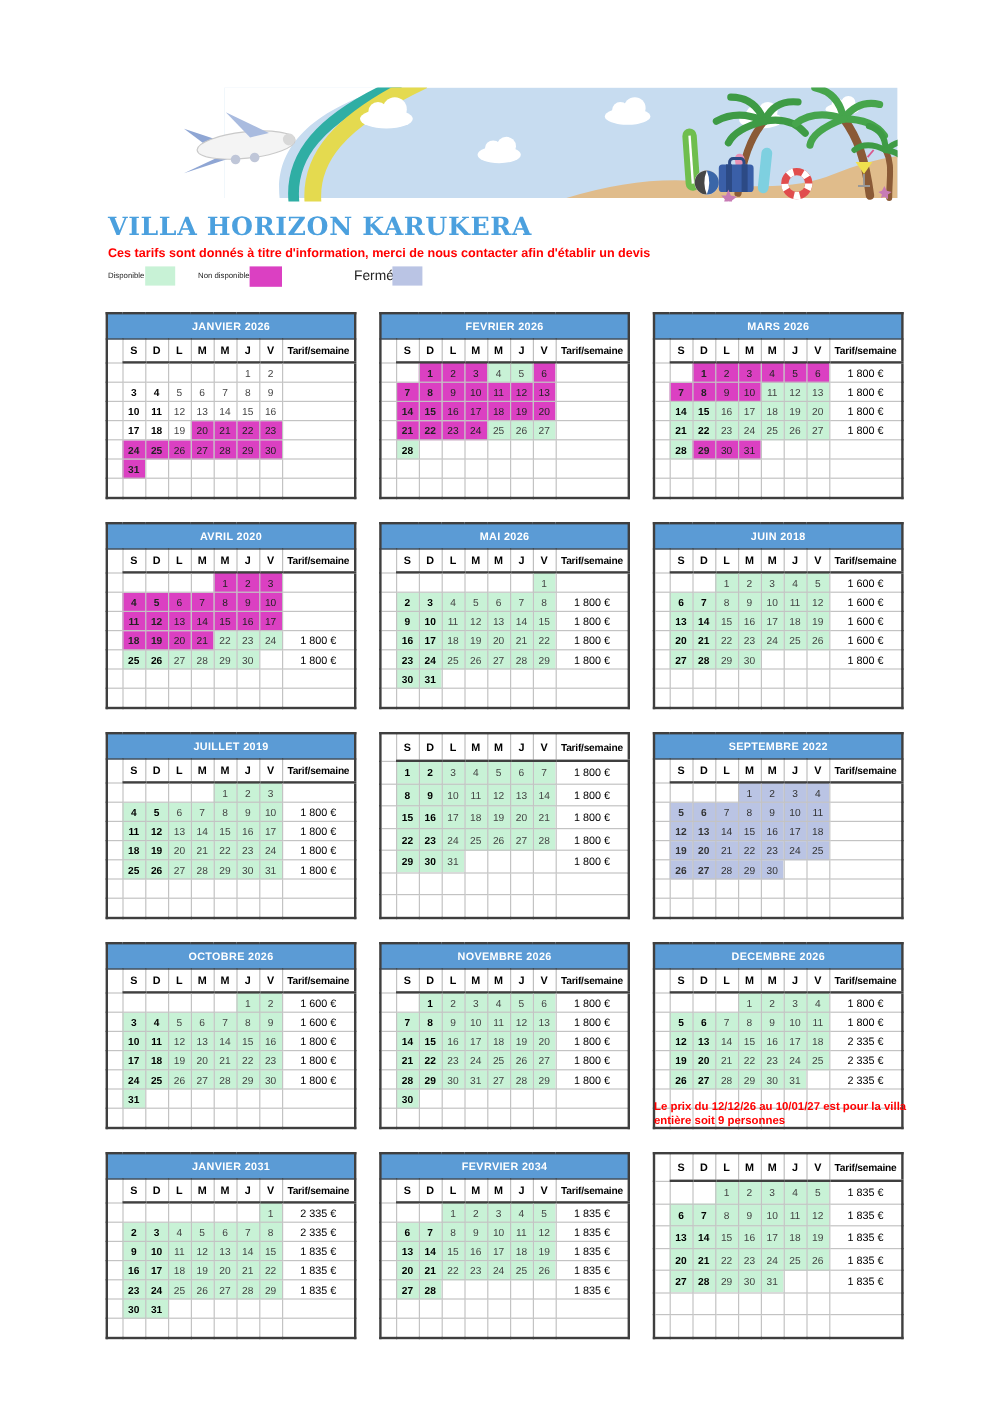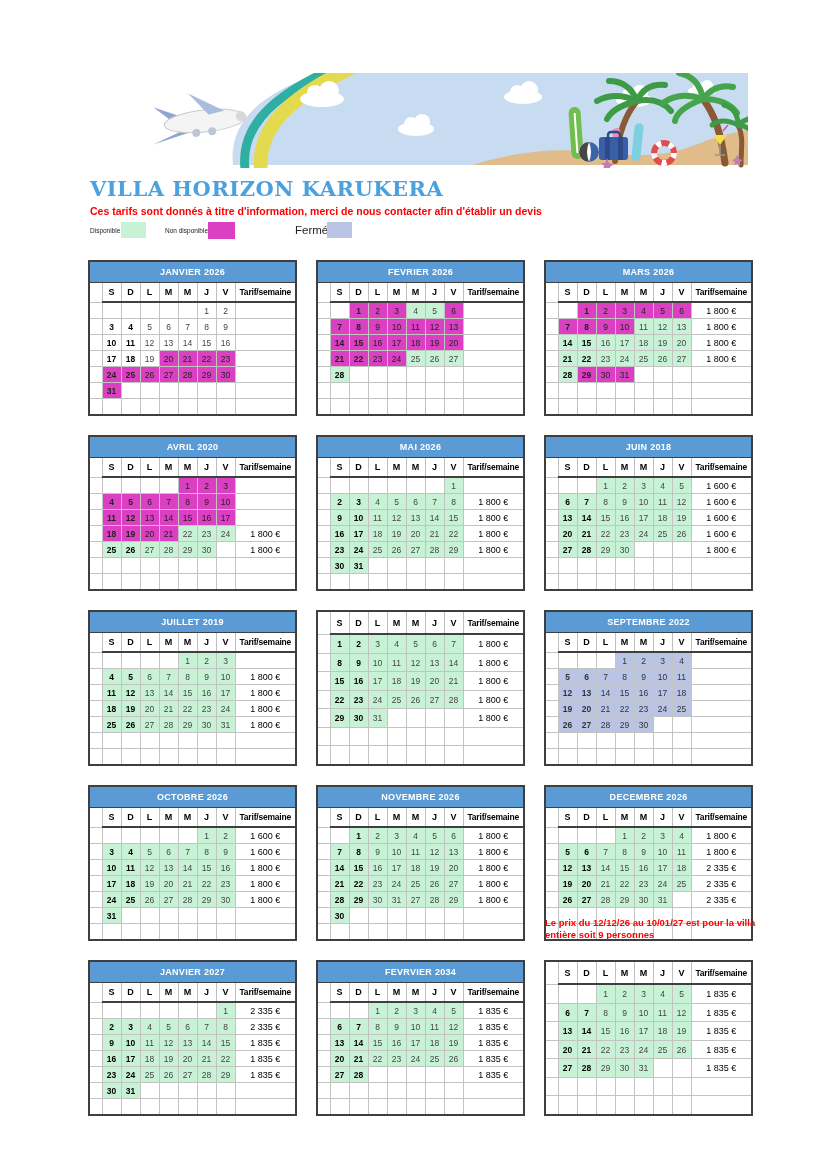--- a/index.html
+++ b/index.html
@@ -1448,21 +1448,21 @@
           <col class="c-day">
           <col class="c-day">
           <col class="c-day">
           <col class="c-day">
           <col class="c-day">
           <col class="c-day">
           <col class="c-tarif">
         </colgroup>
         <tbody>
           <tr class="trow">
-            <th colspan="9">JANVIER 2027</th>
+            <th colspan="9">JANVIER 2031</th>
           </tr>
           <tr class="hrow">
             <td class="nar"></td>
             <th>S</th>
             <th>D</th>
             <th>L</th>
             <th>M</th>
             <th>M</th>
             <th>J</th>
             <th>V</th>

